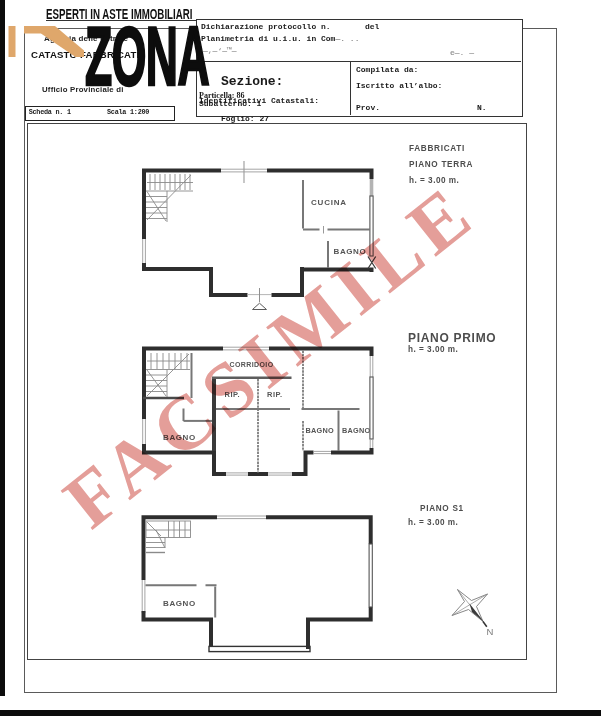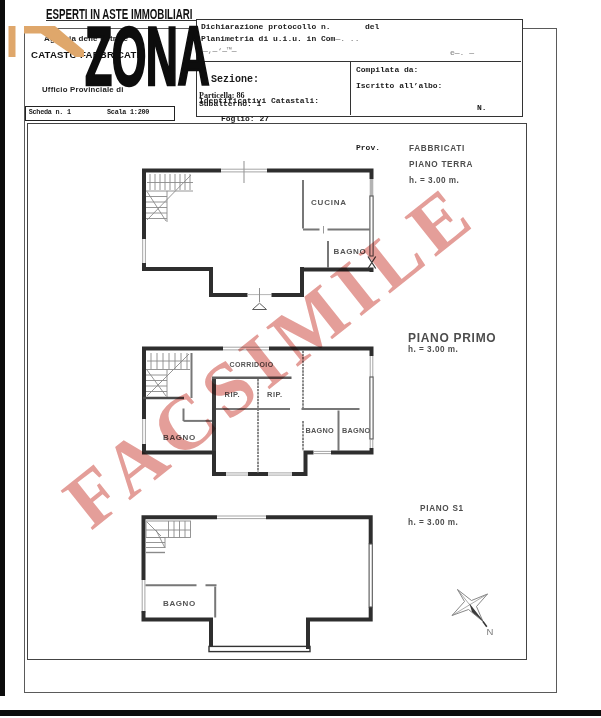--- a/index.html
+++ b/index.html
@@ -32,33 +32,33 @@
 <div class="abs mono" style="left:365px;top:21.5px;font-size:8px;">del</div>
 
 <div class="abs mono" style="left:201px;top:33.5px;font-size:8px;white-space:nowrap;">Planimetria di u.i.u. in Com<span style="color:#8a8a8a">—. ..</span></div>
 
 <div class="abs mono" style="left:203px;top:46px;font-size:8px;color:#999;">—,—‘—™—</div>
 
 <div class="abs mono" style="left:450px;top:48px;font-size:8px;color:#999;">е—. —</div>
 
 <div class="abs mono" style="left:199px;top:64px;font-size:8px;white-space:nowrap;margin-top:32px;">Identificativi Catastali:</div>
 
-<div class="abs mono" style="left:211px;top:73.5px;font-size:10px;">Sezione:</div>
+<div class="abs mono" style="left:221px;top:73.5px;font-size:13px;">Sezione:</div>
 
 <div class="abs mono" style="left:221px;top:82px;font-size:8px;margin-top:32px;">Foglio: 27</div>
 
 <div class="abs mono" style="left:199px;top:90.5px;font-size:8px;font-family:Liberation Serif, serif;">Particella: 86</div>
 
 <div class="abs mono" style="left:199px;top:99px;font-size:8px;">Subalterno: 1</div>
 
 <div class="abs mono" style="left:356px;top:64.5px;font-size:8px;">Compilata da:</div>
 
 <div class="abs mono" style="left:356px;top:81px;font-size:8px;white-space:nowrap;">Iscritto all’albo:</div>
 
-<div class="abs mono" style="left:356px;top:102.5px;font-size:8px;margin-top:40px;">Prov.</div>
+<div class="abs mono" style="left:356px;top:102.5px;font-size:8px;">Prov.</div>
 
 <div class="abs mono" style="left:477px;top:102.5px;font-size:8px;">N.</div>
 
 <div class="abs" style="left:44px;top:34px;font-size:8px;font-weight:bold;color:#222;letter-spacing:0.2px;">Agenzia delle entrate</div>
 
 <div class="abs" style="left:31px;top:48.5px;font-size:9.6px;font-weight:bold;color:#111;letter-spacing:0.2px;">CATASTO FABBRICATI</div>
 
 <div class="abs" style="left:42px;top:62px;font-size:7.8px;font-weight:bold;color:#222;letter-spacing:0.2px;margin-top:23px;">Ufficio Provinciale di</div>
 
 <svg class="abs" style="left:0;top:0;" width="100" height="70" viewBox="0 0 100 70">

